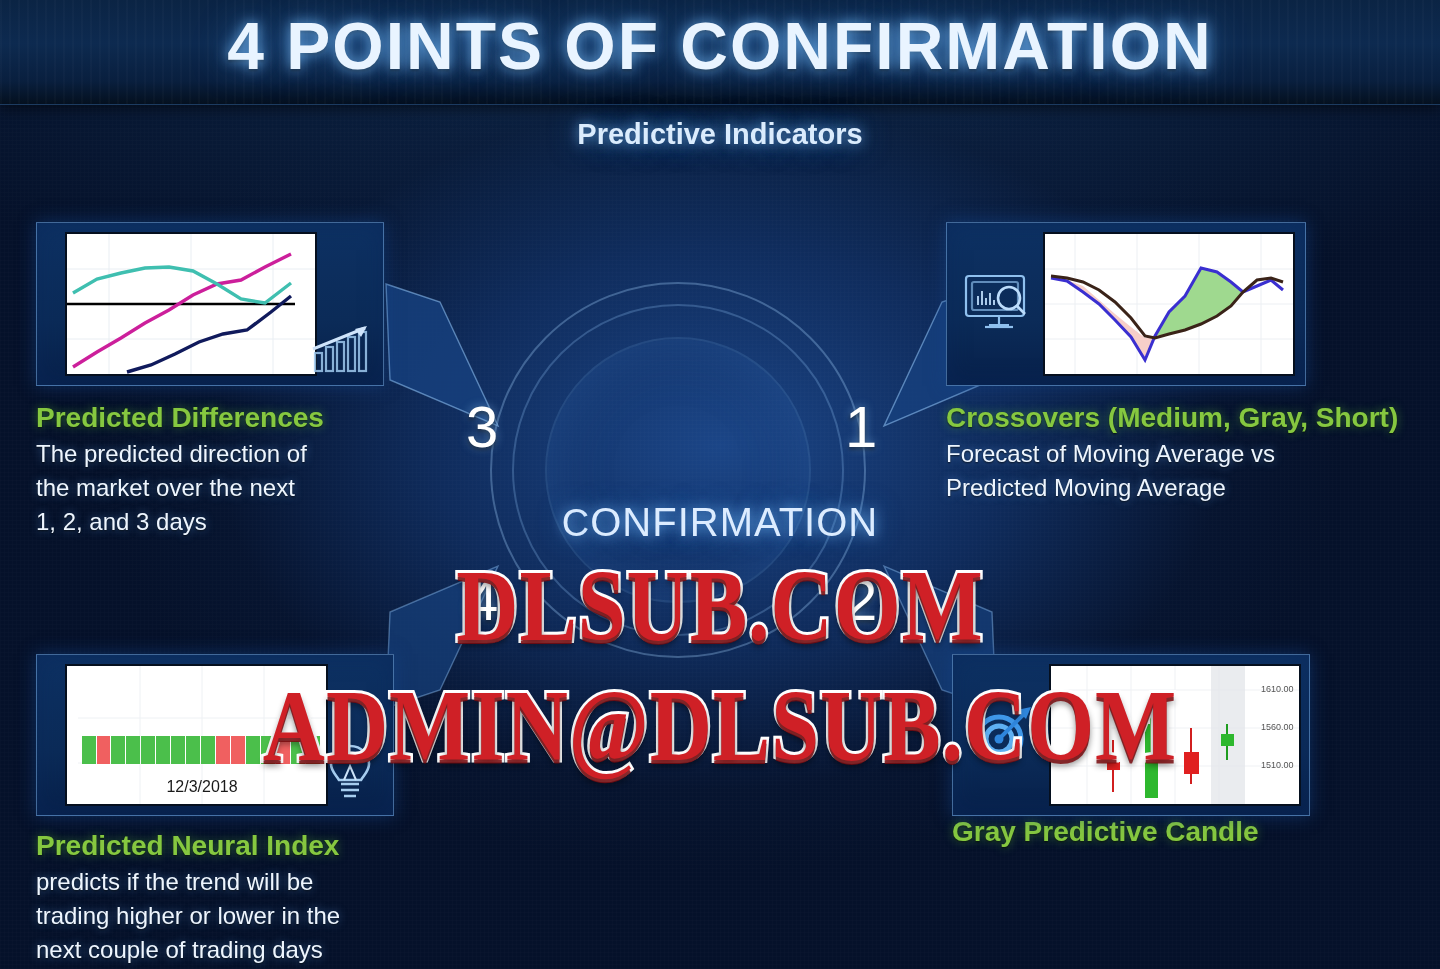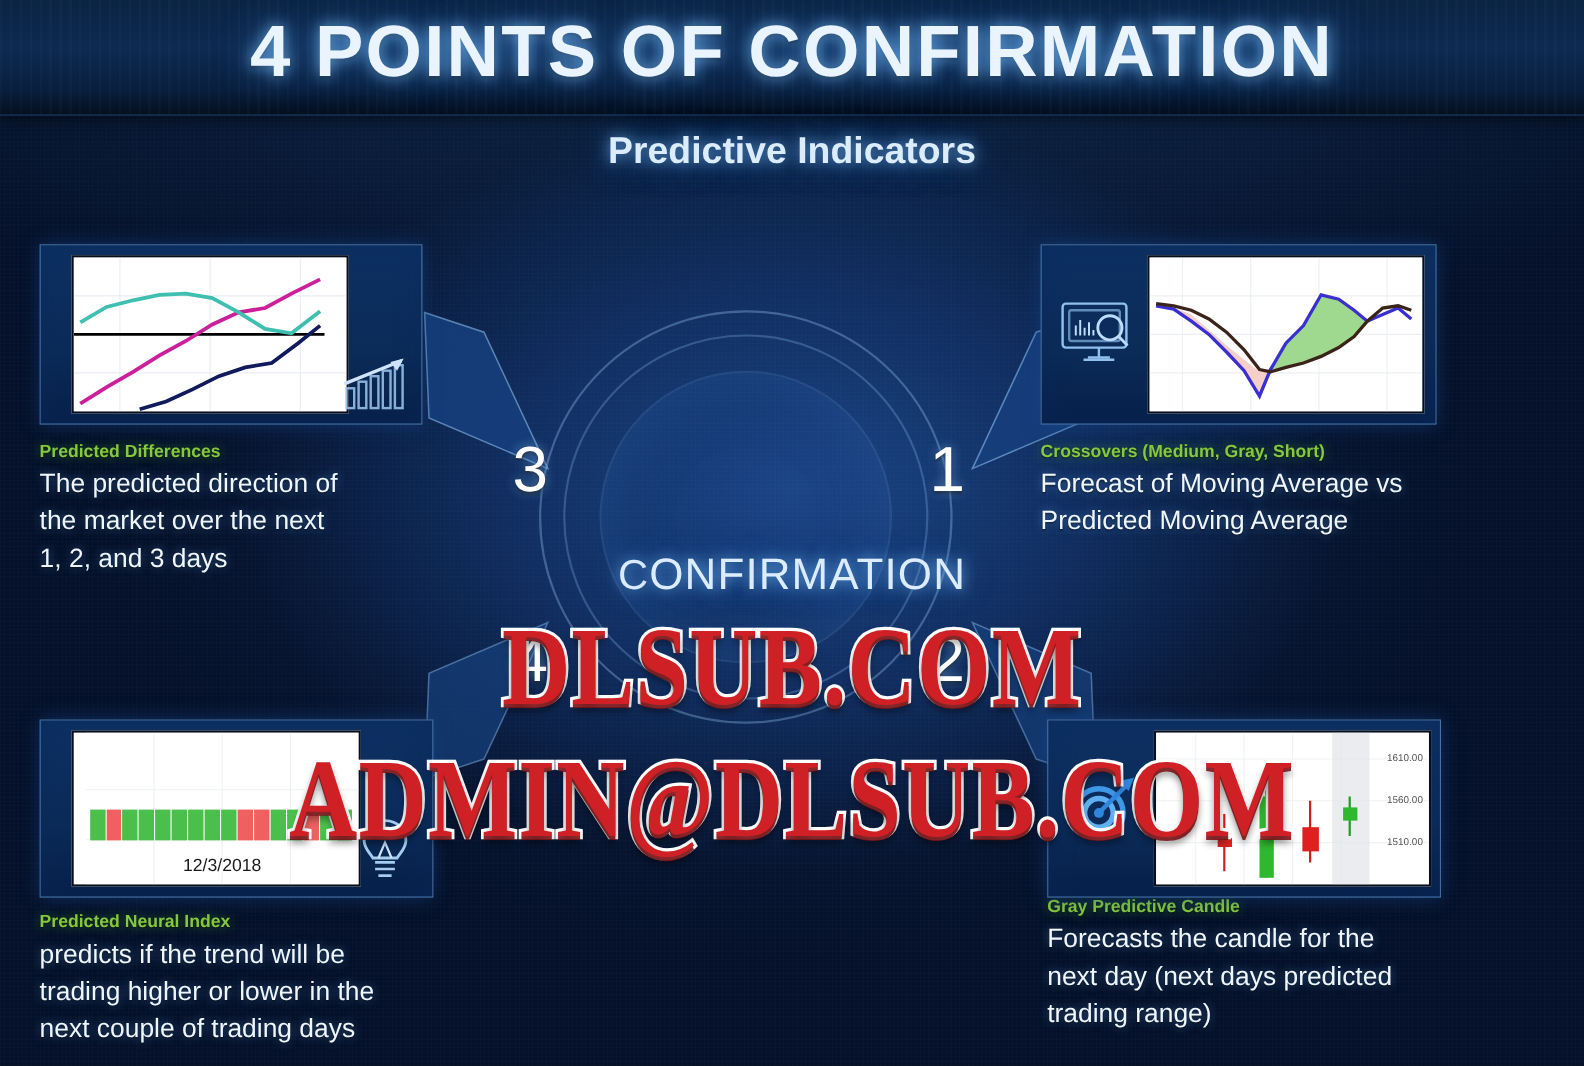--- a/index.html
+++ b/index.html
@@ -33,21 +33,21 @@
     background:repeating-linear-gradient(90deg, rgba(255,255,255,0.018) 0 2px, rgba(0,0,0,0) 2px 9px);
   }
   .main-title{
     position:absolute;left:0;top:8px;width:1440px;text-align:center;
     font-size:66px;font-weight:bold;letter-spacing:2px;color:#e9f4ff;
     text-shadow:0 0 14px rgba(120,190,255,0.85),0 0 34px rgba(70,150,235,0.55),0 2px 3px rgba(0,0,0,0.7);
     font-family:"Liberation Sans","DejaVu Sans",sans-serif;
   }
   .sub-title{
     position:absolute;left:0;top:118px;width:1440px;text-align:center;
-    font-size:34px;font-weight:bold;color:#dbecfd;
+    font-size:29px;font-weight:bold;color:#dbecfd;
     text-shadow:0 0 14px rgba(120,190,255,0.8),0 0 30px rgba(60,140,230,0.5);
   }
 
   
   .ring{position:absolute;border-radius:50%;border:2px solid rgba(150,200,250,0.30);}
   #ring1{left:490px;top:282px;width:372px;height:372px;border-color:rgba(160,205,250,0.33);}
   #ring2{left:512px;top:304px;width:328px;height:328px;border-color:rgba(150,200,250,0.26);}
   #ring3{left:545px;top:337px;width:262px;height:262px;border-color:rgba(130,185,240,0.15);
          box-shadow:inset 0 0 60px rgba(60,120,200,0.25);}
   .center-label{
@@ -77,21 +77,21 @@
     border:1px solid rgba(140,195,250,0.45);
     box-shadow:0 0 16px rgba(20,70,140,0.55), inset 0 0 22px rgba(10,40,90,0.6);
     display:flex;align-items:center;
   }
   .thumb-inner{
     background:#fff;border:2px solid #050f1e;position:relative;overflow:hidden;
   }
   .icon-slot{position:absolute;display:flex;align-items:center;justify-content:center;}
 
   .cap-title{
-    font-size:16px;font-weight:bold;color:#86c840;
+    font-size:28px;font-weight:bold;color:#86c840;
     text-shadow:0 0 10px rgba(90,180,60,0.55),0 1px 2px rgba(0,0,0,0.8);
     margin-bottom:3px;white-space:nowrap;
   }
   .cap-body{
     font-size:24px;color:#eef6ff;line-height:1.42;
     text-shadow:0 0 9px rgba(110,175,250,0.5),0 1px 2px rgba(0,0,0,0.85);
   }
 
   
   #p-tl{left:36px;top:222px;}
@@ -339,23 +339,18 @@
           <g font-family="Liberation Sans, sans-serif" font-size="9" fill="#555">
             <text x="210" y="26">1610.00</text>
             <text x="210" y="64">1560.00</text>
             <text x="210" y="102">1510.00</text>
           </g>
         </svg>
       </div>
     </div>
     <div class="caption">
       <div class="cap-title">Gray Predictive Candle</div>
-      <div class="cap-body">
-        <div>Forecasts the candle for the</div>
-        <div>next day (next days predicted</div>
-        <div>trading range)</div>
-      </div>
     </div>
   </div>
 
   <div class="wm" id="wm1">DLSUB.COM</div>
   <div class="wm" id="wm2">ADMIN@DLSUB.COM</div>
 </div>
 
 </body></html>

